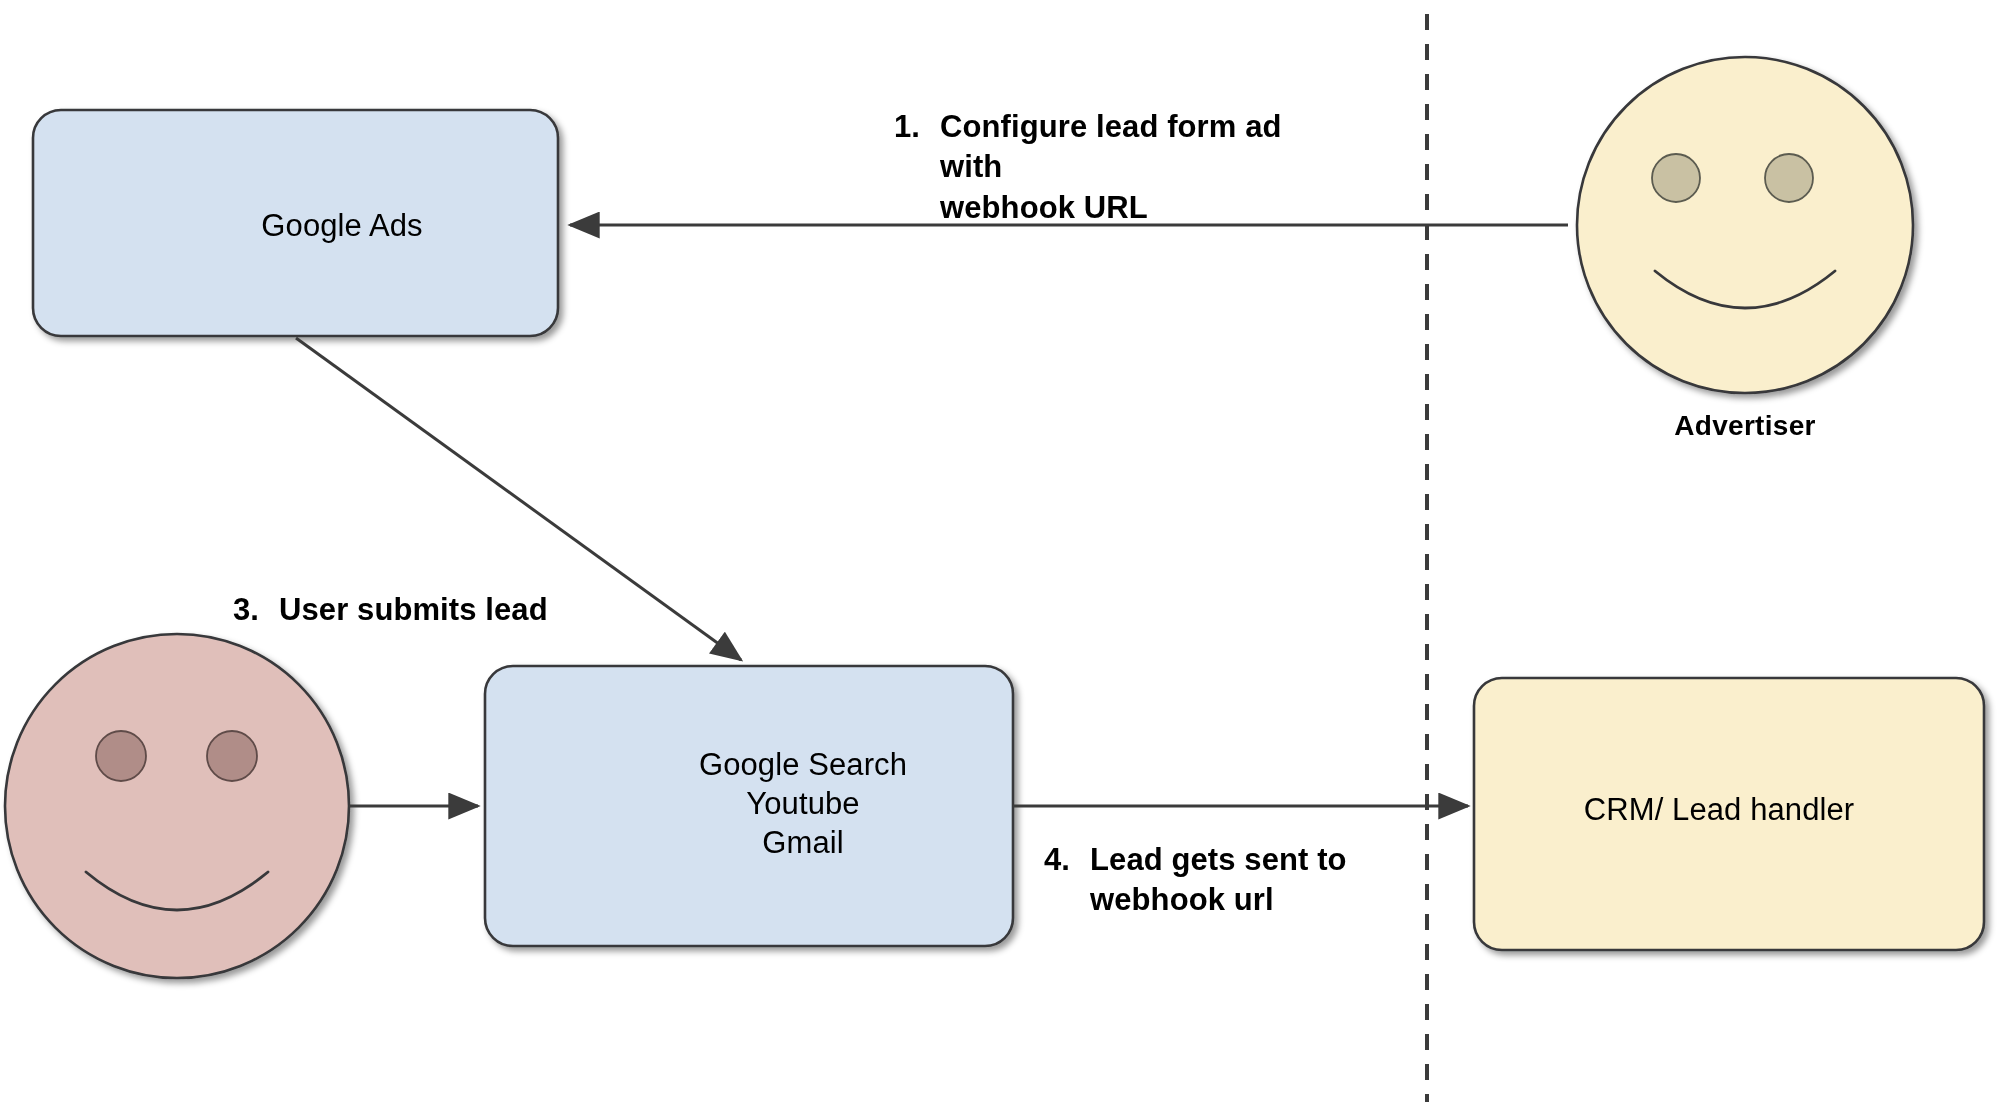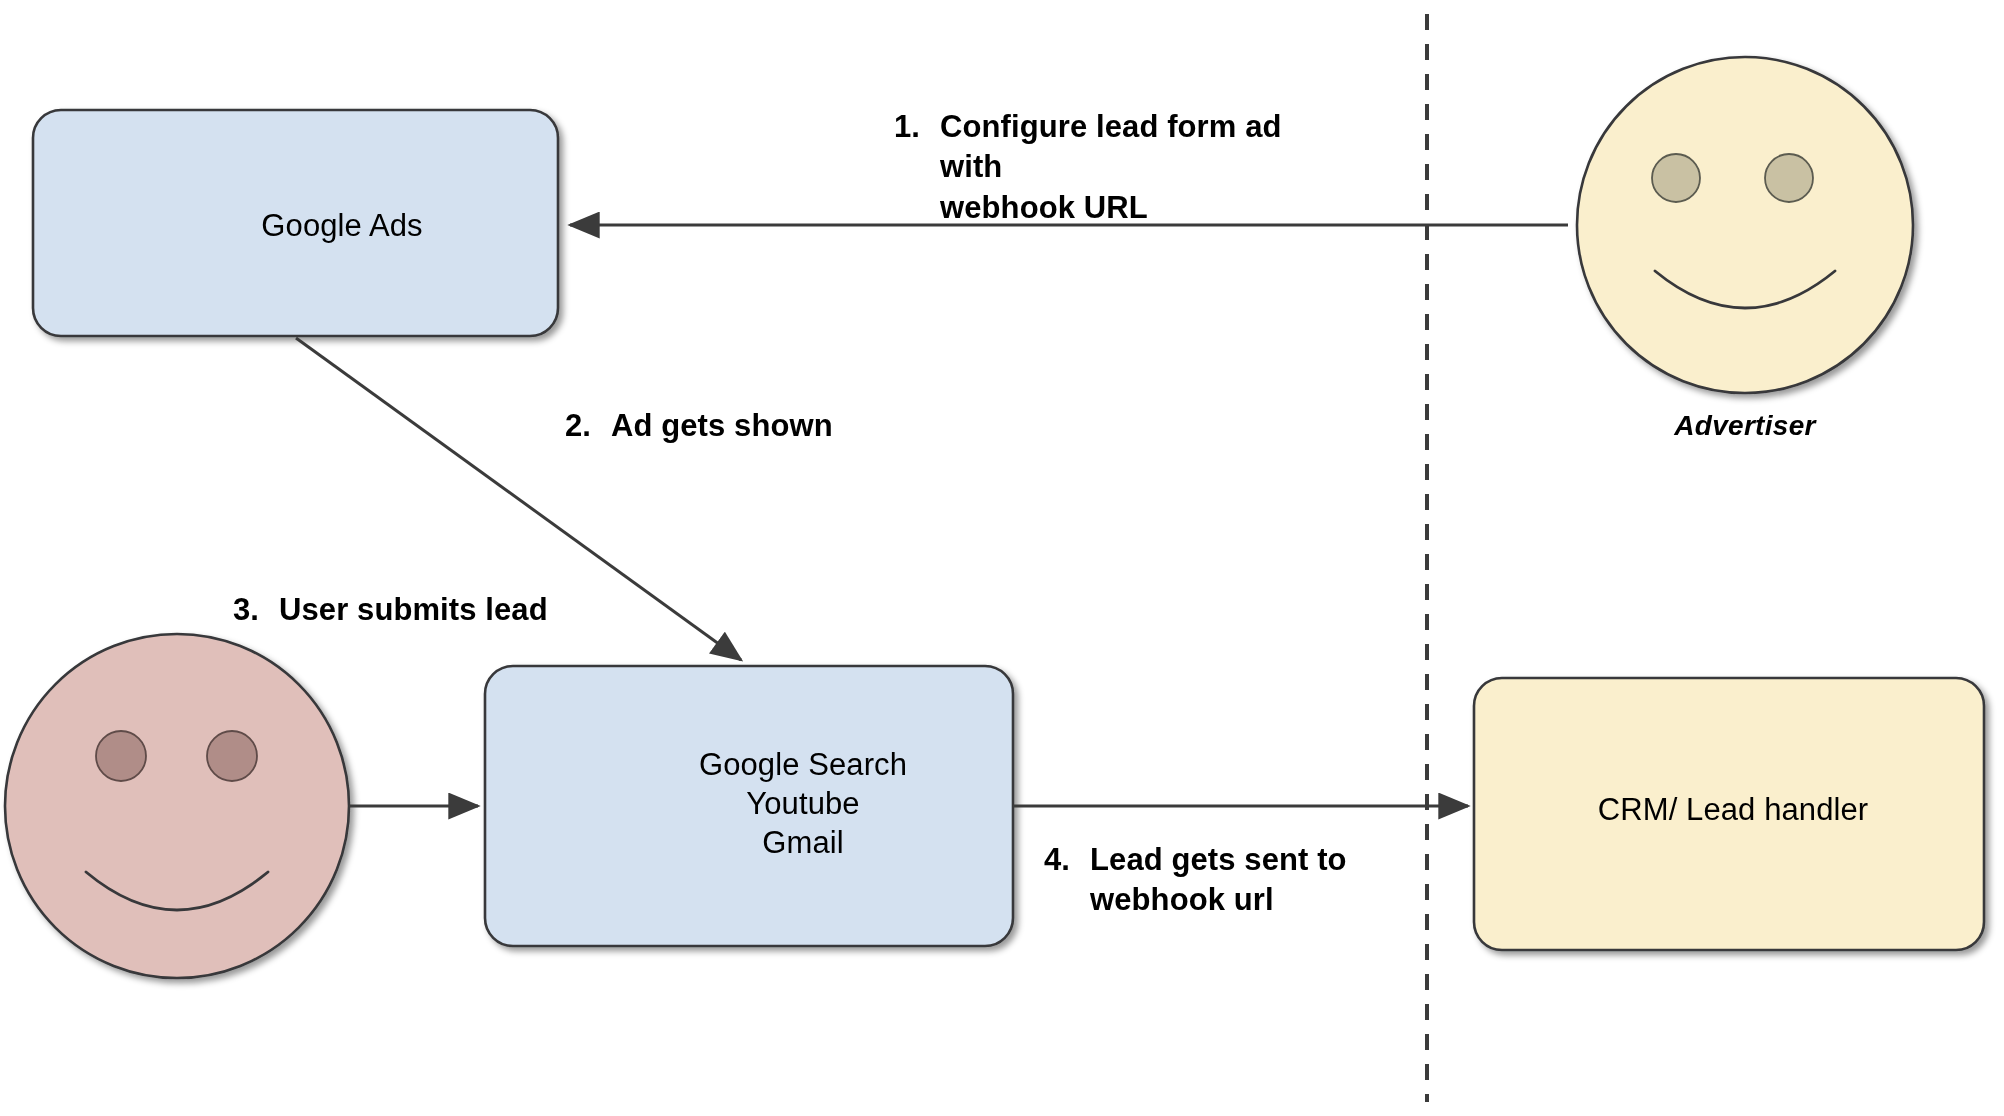--- a/index.html
+++ b/index.html
@@ -128,32 +128,29 @@
 
     <line x1="1013" y1="806" x2="1468" y2="806" stroke="#3b3b3b" stroke-width="3" marker-end="url(#arrowEnd)"></line>
   </svg>
 
   <div class="node-label" style="left:33px; top:206px; width:618px;">Google Ads</div>
 
   <div class="node-label" style="left:485px; top:745px; width:636px;">Google Search
 Youtube
 Gmail</div>
 
-  <div class="node-label" style="left:1474px; top:790px; width:490px;padding-left:14px;">CRM/ Lead handler</div>
+  <div class="node-label" style="left:1474px; top:790px; width:490px;">CRM/ Lead handler</div>
 
-  <div class="actor-caption" style="left:1605px; top:410px; width:280px;font-style:italic;">Advertiser</div>
+  <div class="actor-caption" style="left:1605px; top:410px; width:280px;">Advertiser</div>
 
 
   <div class="edge-label" style="left:894px; top:107px;">
     <span class="num">1.</span><span class="txt"><span>Configure lead form ad with</span><br><span>webhook URL</span></span>
   </div>
 
-  <div class="edge-label" style="left:565px; top:406px;">
-    <span class="num">2.</span><span class="txt">Ad gets shown</span>
-  </div>
 
   <div class="edge-label" style="left:233px; top:590px;">
     <span class="num">3.</span><span class="txt">User submits lead</span>
   </div>
 
   <div class="edge-label" style="left:1044px; top:840px;">
     <span class="num">4.</span><span class="txt"><span>Lead gets sent to</span><br><span>webhook url</span></span>
   </div>
 
 </div>

